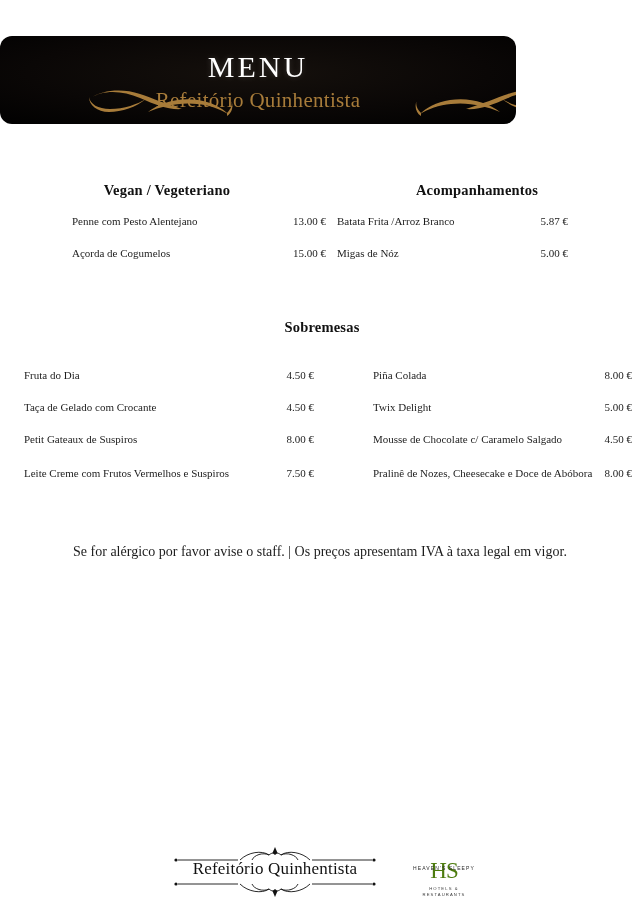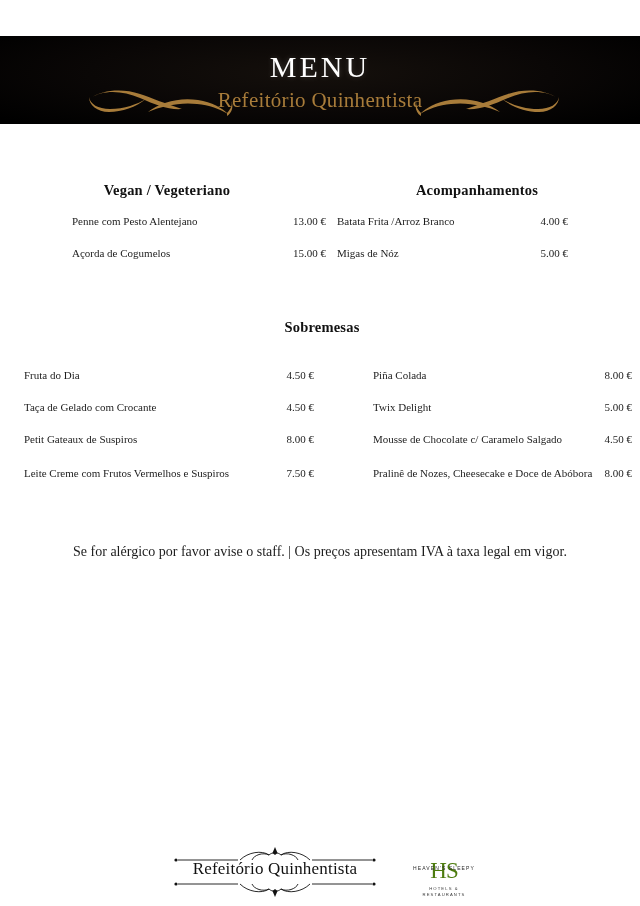--- a/index.html
+++ b/index.html
@@ -14,26 +14,27 @@
     font-family: "Liberation Serif", "DejaVu Serif", serif;
     color: #1a1a1a;
     overflow: hidden;
   }
 
   
   .banner {
     position: absolute;
     left: 0;
     top: 36px;
-    width: 640px;
+    width: 516px;
     height: 88px;
     background:
       radial-gradient(ellipse 420px 70px at 50% 42%, #15100c 0%, #0a0706 55%, #000000 100%),
       #000000;
     overflow: hidden;
+    border-radius: 12px;
   }
   .banner-inner {
     position: relative;
     width: 100%;
     height: 100%;
   }
   .menu-title {
     position: absolute;
     top: 16px;
     left: 0;
@@ -234,21 +235,21 @@
   </div>
   <div class="row colA" style="top:122px">
     <span class="name">Açorda de Cogumelos</span>
     <span class="price">15.00 €</span>
   </div>
 
   <div class="section-head head-acomp">Acompanhamentos</div>
 
   <div class="row colB" style="top:90px">
     <span class="name">Batata Frita /Arroz Branco</span>
-    <span class="price">4.00 €</span>
+    <span class="price">5.87 €</span>
   </div>
   <div class="row colB" style="top:122px">
     <span class="name">Migas de Nóz</span>
     <span class="price">5.00 €</span>
   </div>
 
   <div class="section-head head-sobre">Sobremesas</div>
 
   <div class="row colC" style="top:244px">
     <span class="name">Fruta do Dia</span>

